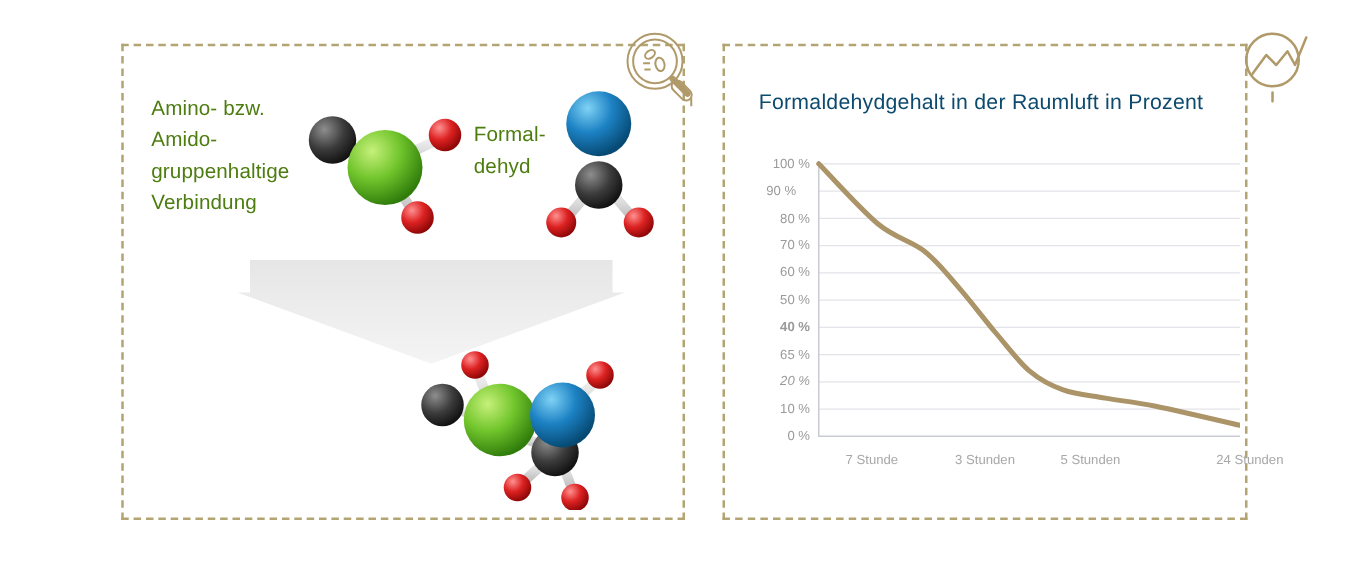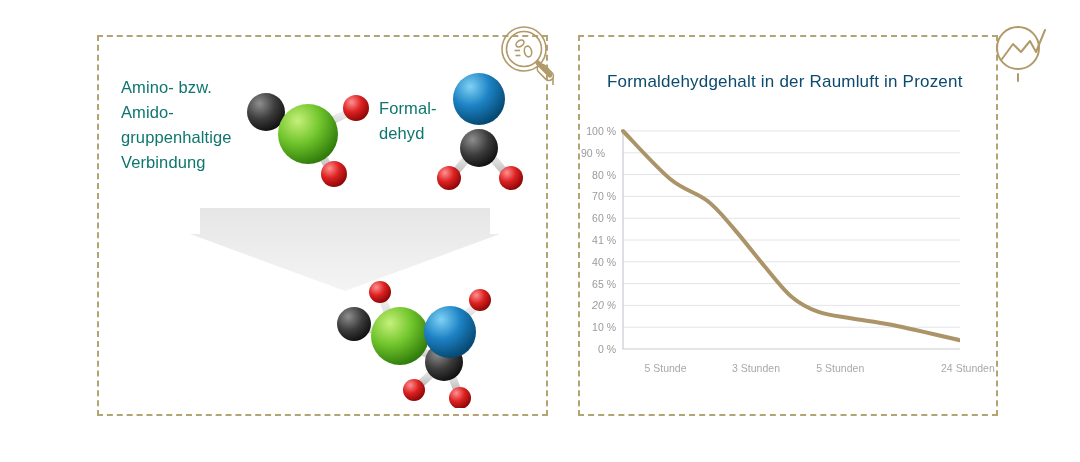--- a/index.html
+++ b/index.html
@@ -23,21 +23,21 @@
   #panel-right{left:578px;top:35px;width:420px;height:381px;}
 
   
   .badge{position:absolute;}
   #badge-magnifier{left:497px;top:22px;width:66px;height:66px;}
   #badge-trend{left:990px;top:22px;width:62px;height:62px;}
 
   
   .lbl{
     position:absolute;
-    color:#0f766e;
+    color:#4d7c0f;
     font-size:16.5px;
     line-height:25px;
     white-space:pre;
     letter-spacing:.1px;
   }
   #label-amino{left:121px;top:75px;}
   #label-formaldehyd{left:379px;top:96px;}
   #label-halbaminal{left:222px;top:338px;font-size:17px;}
 
   
@@ -47,21 +47,21 @@
   .mol{position:absolute;}
   #molecule-amino{left:236px;top:82px;width:150px;height:112px;}
   #molecule-formaldehyd{left:432px;top:66px;width:96px;height:128px;}
   #molecule-halbaminal{left:322px;top:274px;width:196px;height:134px;}
 
   
   #chart-title{
     position:absolute;left:607px;top:72px;
     color:#0c4a6e;font-size:17px;letter-spacing:.2px;white-space:nowrap;
   }
-  #chart-area{position:absolute;left:564px;top:120px;width:396px;height:255px;}
+  #chart-area{position:absolute;left:596px;top:120px;width:396px;height:255px;}
   .ytick{
     position:absolute;right:0;width:46px;text-align:right;
     color:#9a9a9a;font-size:10.5px;line-height:10px;white-space:nowrap;
   }
   .xtick{
     position:absolute;color:#a8a8a8;font-size:10.5px;white-space:nowrap;
   }
   #plot-svg{position:absolute;left:0;top:0;}
 </style>
 </head>
@@ -213,25 +213,25 @@
         <line x1="59" x2="396" y1="207.20000000000002" y2="207.20000000000002" stroke="#e3e4ea" stroke-width="1"></line>
         <line x1="59" x2="396" y1="229" y2="229" stroke="#e3e4ea" stroke-width="0"></line>
         <path d="M59 11 L59 229 L396 229" fill="none" stroke="#c9cbd2" stroke-width="1.2"></path>
         <path d="M59.0 11.0 C66.9 19.0, 92.1 47.3, 106.2 59.0 C120.2 70.6, 132.6 72.4, 143.3 80.8 C153.9 89.1, 160.7 98.2, 170.2 109.1 C179.8 120.0, 191.0 134.9, 200.5 146.2 C210.1 157.4, 218.5 169.1, 227.5 176.7 C236.5 184.3, 244.3 188.3, 254.5 191.9 C264.6 195.6, 275.8 196.3, 288.2 198.5 C300.5 200.7, 310.6 201.4, 328.6 205.0 C346.6 208.7, 384.8 217.7, 396.0 220.3" fill="none" stroke="#ab9468" stroke-width="4" stroke-linecap="round" stroke-linejoin="round"></path>
       </svg>
   <div class="ytick" style="top: 6px; right: 344px;">100 %</div>
       <div class="ytick" style="top: 27.8px; right: 344px; text-align: center;">90 %</div>
       <div class="ytick" style="top: 49.6px; right: 344px;">80 %</div>
       <div class="ytick" style="top: 71.4px; right: 344px;">70 %</div>
       <div class="ytick" style="top: 93.2px; right: 344px;">60 %</div>
-      <div class="ytick" style="top: 115px; right: 344px;">41 %</div>
-      <div class="ytick" style="top: 136.8px; right: 344px;">40 %</div>
+      <div class="ytick" style="top: 115px; right: 344px;">50 %</div>
+      <div class="ytick" style="top: 136.8px; right: 344px; font-weight: bold;">40 %</div>
       <div class="ytick" style="top: 158.6px; right: 344px;">65 %</div>
       <div class="ytick" style="top: 180.4px; right: 344px; font-style: italic;">20 %</div>
       <div class="ytick" style="top: 202.2px; right: 344px;">10 %</div>
       <div class="ytick" style="top: 224px; right: 344px;">0 %</div>
-      <div class="xtick" style="left: 80.48px; top: 242px;">5 Stunde</div>
+      <div class="xtick" style="left: 80.48px; top: 242px;">7 Stunde</div>
       <div class="xtick" style="left: 168.1px; top: 242px;">3 Stunden</div>
       <div class="xtick" style="left: 252.35px; top: 242px;">5 Stunden</div>
       <div class="xtick" style="left: 377.04px; top: 242px;">24 Stunden</div>
     </div>
 
 </div>
 
 </body></html>

